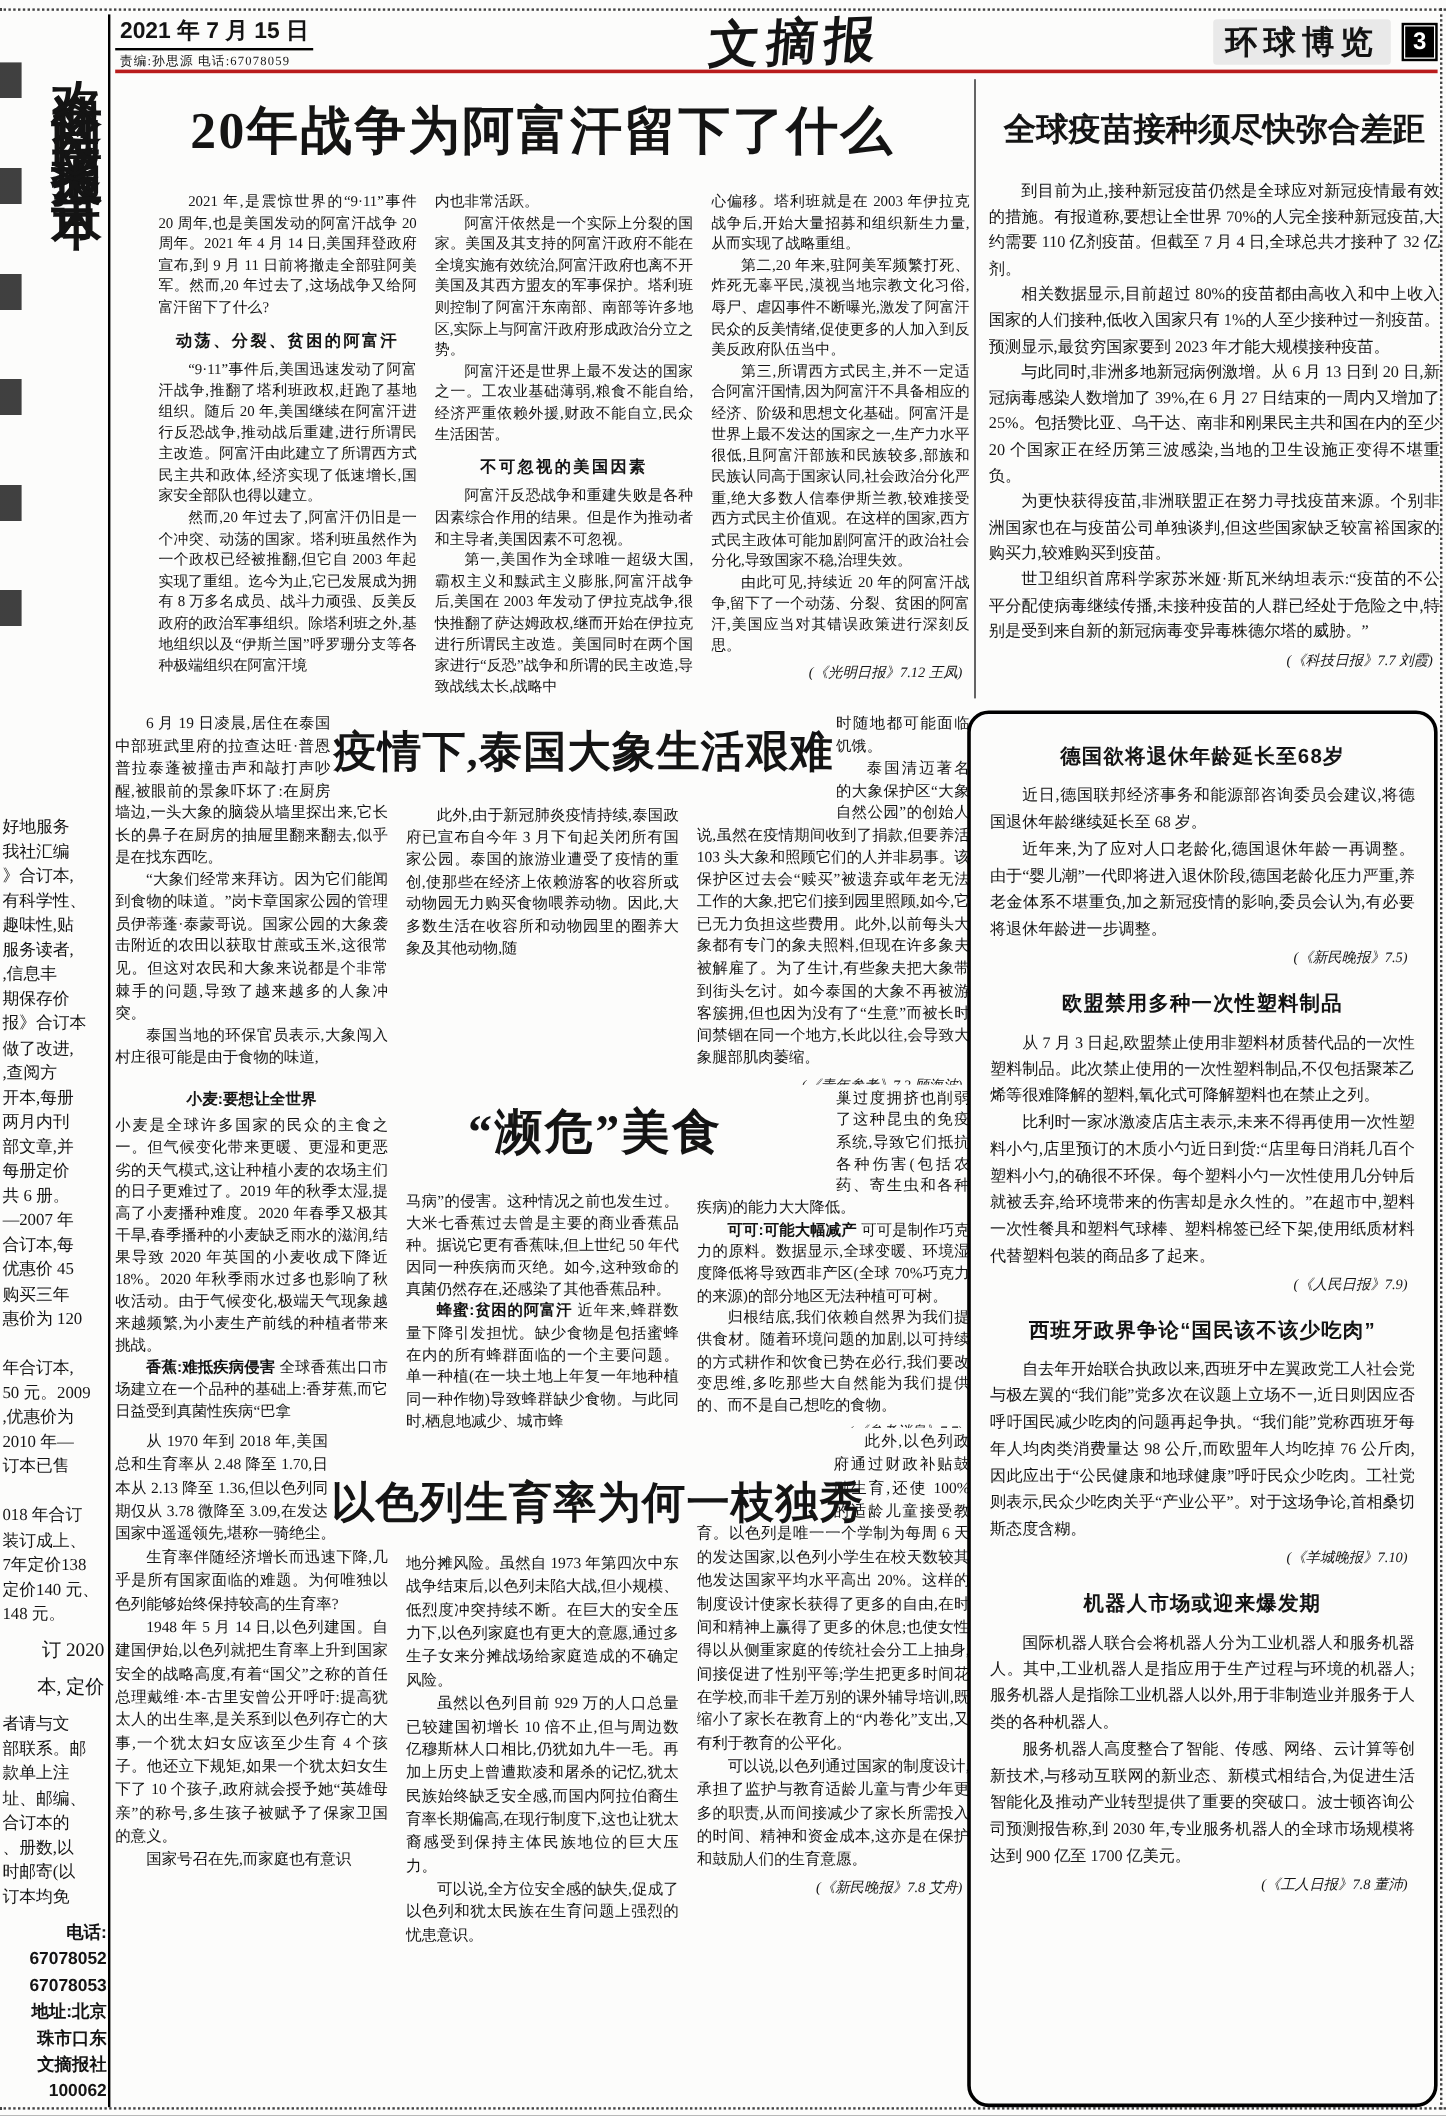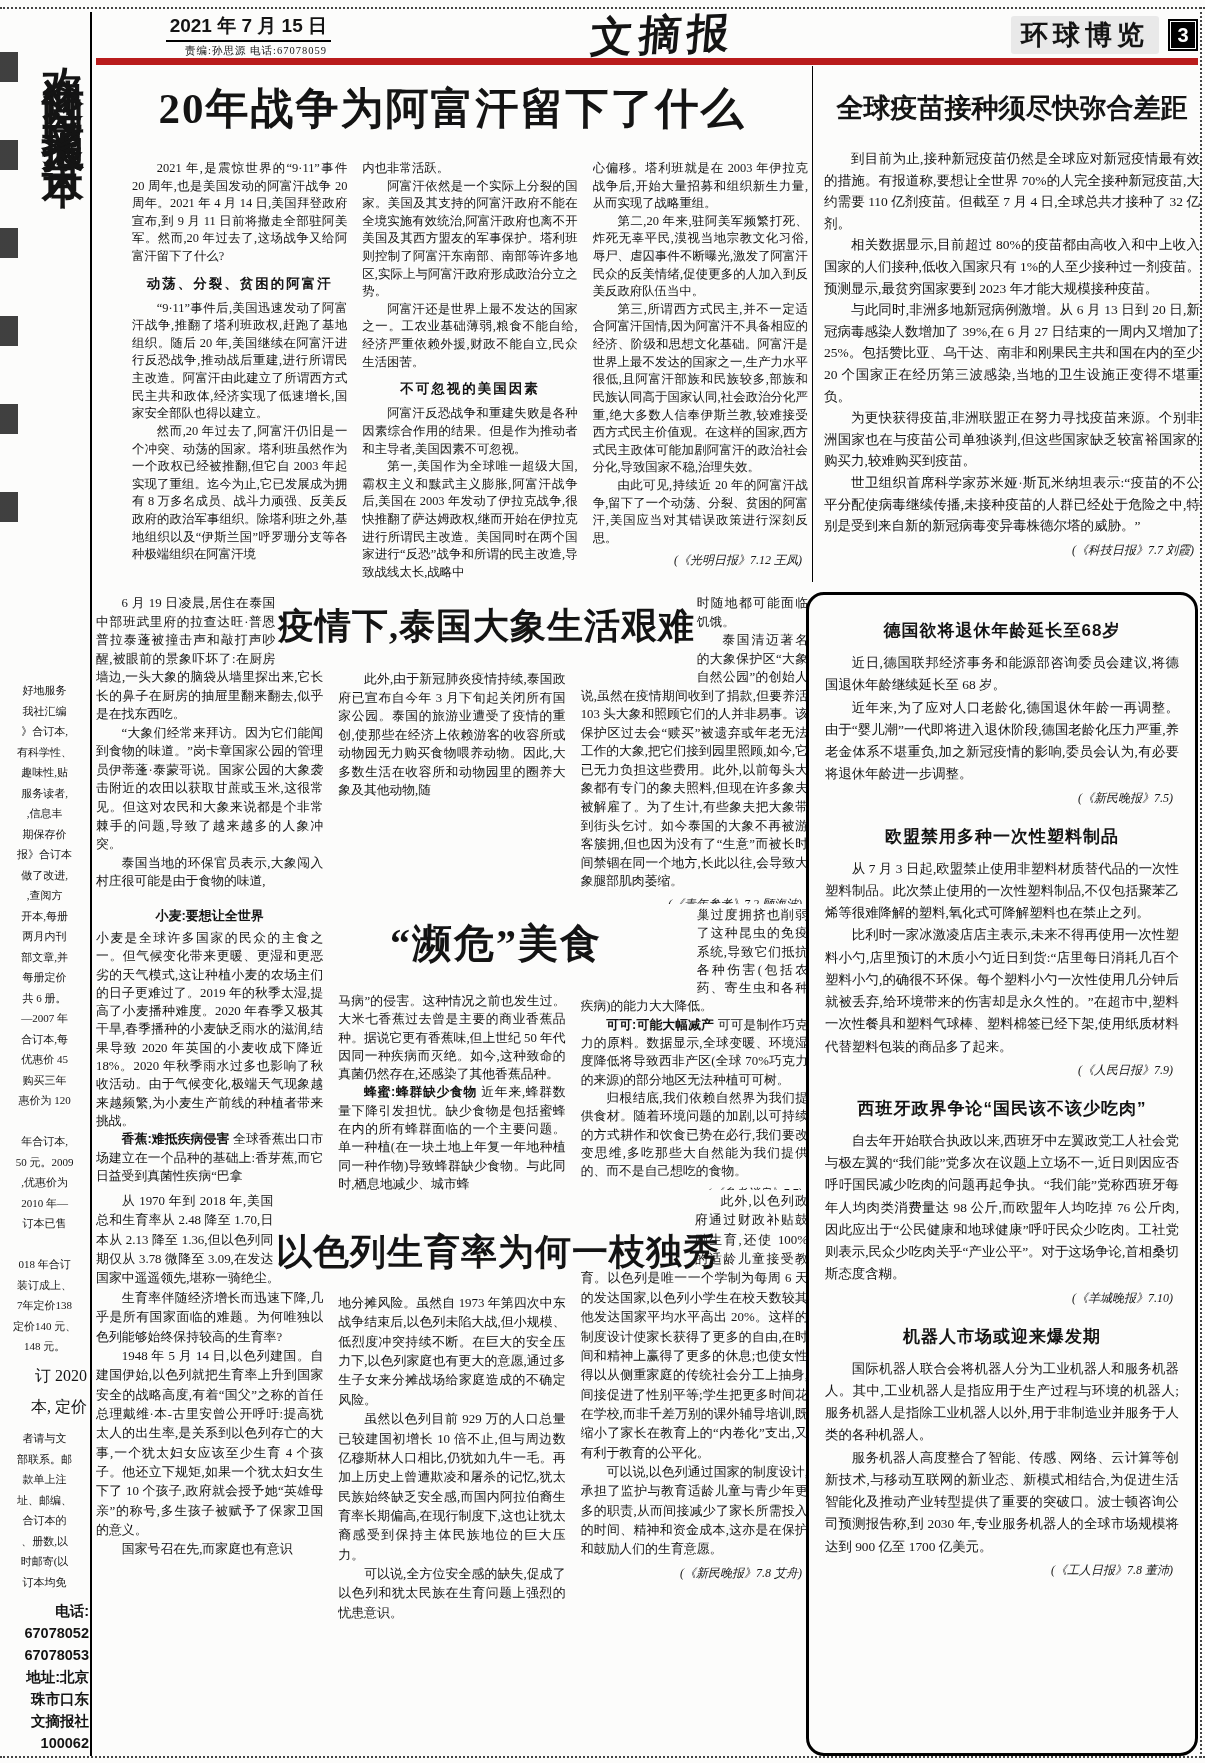--- a/index.html
+++ b/index.html
@@ -3,38 +3,38 @@
 <meta charset="utf-8">
 <style>
   html,body{margin:0;padding:0;background:#888;}
   #page{position:relative;width:1205px;height:1763px;background:#fcfcfb;overflow:hidden;
         font-family:"Liberation Serif","DejaVu Serif",serif;color:#141414;margin:0 auto;}
   
   .dot-top{position:absolute;top:7px;left:0;right:0;border-top:2px dotted #444;}
   .dot-bottom{position:absolute;bottom:5px;left:0;right:0;border-top:2px dotted #444;}
   .dot-right{position:absolute;top:7px;bottom:5px;right:3px;border-left:2px dotted #444;}
   
-  .hdr{position:absolute;left:96px;top:12px;width:1102px;height:46px;border-bottom:7px solid #b91c1c;
-       display:flex;align-items:center;justify-content:space-between;text-align:right;}
+  .hdr{position:absolute;left:96px;top:12px;width:1102px;height:46px;border-bottom:3px solid #b91c1c;
+       display:flex;align-items:center;justify-content:space-between;}
   .hdr-left{width:235px;}
   .hdr-date{font-family:"Liberation Sans",sans-serif;font-weight:bold;font-size:19px;border-bottom:2px solid #000;padding:0 4px 1px 4px;display:inline-block;}
   .hdr-editor{font-size:10.5px;letter-spacing:1px;padding:2px 4px 0;}
   .masthead{font-size:42px;font-weight:900;transform:skewX(-7deg) rotate(-2deg);letter-spacing:6px;}
   .hdr-right{display:flex;align-items:center;gap:9px;margin-left:16px;}
   .section-badge{background:#e9e9e9;font-weight:900;font-size:27px;letter-spacing:5px;padding:1px 10px;border-radius:3px;font-family:"Liberation Sans",sans-serif;}
   .page-box{width:30px;height:32px;background:#000;color:#fff;display:flex;align-items:center;justify-content:center;
             font-size:20px;font-weight:bold;font-family:"Liberation Sans",sans-serif;box-shadow:inset 0 0 0 2px #000, inset 0 0 0 3px #fff;}
   
   .sidebar{position:absolute;left:0;top:12px;width:90px;height:1744px;border-right:2px solid #000;}
   .frags{position:absolute;left:0;top:40px;width:18px;height:520px;opacity:.8;
          background:repeating-linear-gradient(#111 0 30px,transparent 30px 88px);}
   .vhead{position:absolute;top:22px;right:5px;writing-mode:vertical-rl;font-size:42px;font-weight:900;
          letter-spacing:9px;line-height:1.05;}
   .slines{position:absolute;top:668px;right:3px;width:85px;}
-  .sline{font-size:11px;line-height:20.5px;white-space:nowrap;text-align:center;overflow:hidden;}
+  .sline{font-size:14px;line-height:20.5px;white-space:nowrap;text-align:left;overflow:hidden;}
   .biglines{position:absolute;top:1348px;right:3px;width:85px;}
   .bigline{font-size:16px;font-weight:400;line-height:31px;text-align:right;white-space:nowrap;}
   .slines2{position:absolute;top:1416px;right:3px;width:85px;}
   .contact{position:absolute;top:1588px;right:1px;width:86px;}
   .cline{font-size:14.5px;font-weight:bold;font-family:"Liberation Sans",sans-serif;line-height:22px;text-align:right;white-space:nowrap;overflow:hidden;}
   
   .para{margin:0;text-indent:2em;text-align:justify;font-size:12.4px;line-height:1.42;}
   .para.cont{text-indent:0;}
   .lead{font-family:"Liberation Sans",sans-serif;font-weight:bold;}
   .subhead{font-family:"Liberation Sans",sans-serif;font-weight:bold;text-align:center;font-size:13.5px;
@@ -228,21 +228,21 @@
   <div class="art-food">
     <div class="food-title">“濒危”美食</div>
     <div class="cols">
       <div class="col">
           <div class="subhead2">小麦:要想让全世界</div>
           <p class="para cont">小麦是全球许多国家的民众的主食之一。但气候变化带来更暖、更湿和更恶劣的天气模式,这让种植小麦的农场主们的日子更难过了。2019 年的秋季太湿,提高了小麦播种难度。2020 年春季又极其干旱,春季播种的小麦缺乏雨水的滋润,结果导致 2020 年英国的小麦收成下降近 18%。2020 年秋季雨水过多也影响了秋收活动。由于气候变化,极端天气现象越来越频繁,为小麦生产前线的种植者带来挑战。</p>
           <p class="para"><b class="lead">香蕉:难抵疾病侵害  </b>全球香蕉出口市场建立在一个品种的基础上:香芽蕉,而它日益受到真菌性疾病“巴拿</p>
         </div>
       <div class="col c2">
           <p class="para cont">马病”的侵害。这种情况之前也发生过。大米七香蕉过去曾是主要的商业香蕉品种。据说它更有香蕉味,但上世纪 50 年代因同一种疾病而灭绝。如今,这种致命的真菌仍然存在,还感染了其他香蕉品种。</p>
-          <p class="para"><b class="lead">蜂蜜:蜂群缺少食物  </b>近年来,蜂群数量下降引发担忧。缺少食物是包括蜜蜂在内的所有蜂群面临的一个主要问题。单一种植(在一块土地上年复一年地种植同一种作物)导致蜂群缺少食物。与此同时,栖息地减少、城市蜂</p>
+          <p class="para"><b class="lead">蜂蜜:贫困的阿富汗  </b>近年来,蜂群数量下降引发担忧。缺少食物是包括蜜蜂在内的所有蜂群面临的一个主要问题。单一种植(在一块土地上年复一年地种植同一种作物)导致蜂群缺少食物。与此同时,栖息地减少、城市蜂</p>
         </div>
       <div class="col c3">
           <p class="para cont">巢过度拥挤也削弱了这种昆虫的免疫系统,导致它们抵抗各种伤害(包括农药、寄生虫和各种疾病)的能力大大降低。</p>
           <p class="para"><b class="lead">可可:可能大幅减产  </b>可可是制作巧克力的原料。数据显示,全球变暖、环境湿度降低将导致西非产区(全球 70%巧克力的来源)的部分地区无法种植可可树。</p>
           <p class="para">归根结底,我们依赖自然界为我们提供食材。随着环境问题的加剧,以可持续的方式耕作和饮食已势在必行,我们要改变思维,多吃那些大自然能为我们提供的、而不是自己想吃的食物。</p>
           <div class="source">(《参考消息》7.7)</div>
         </div>
     </div>
   </div>
 

